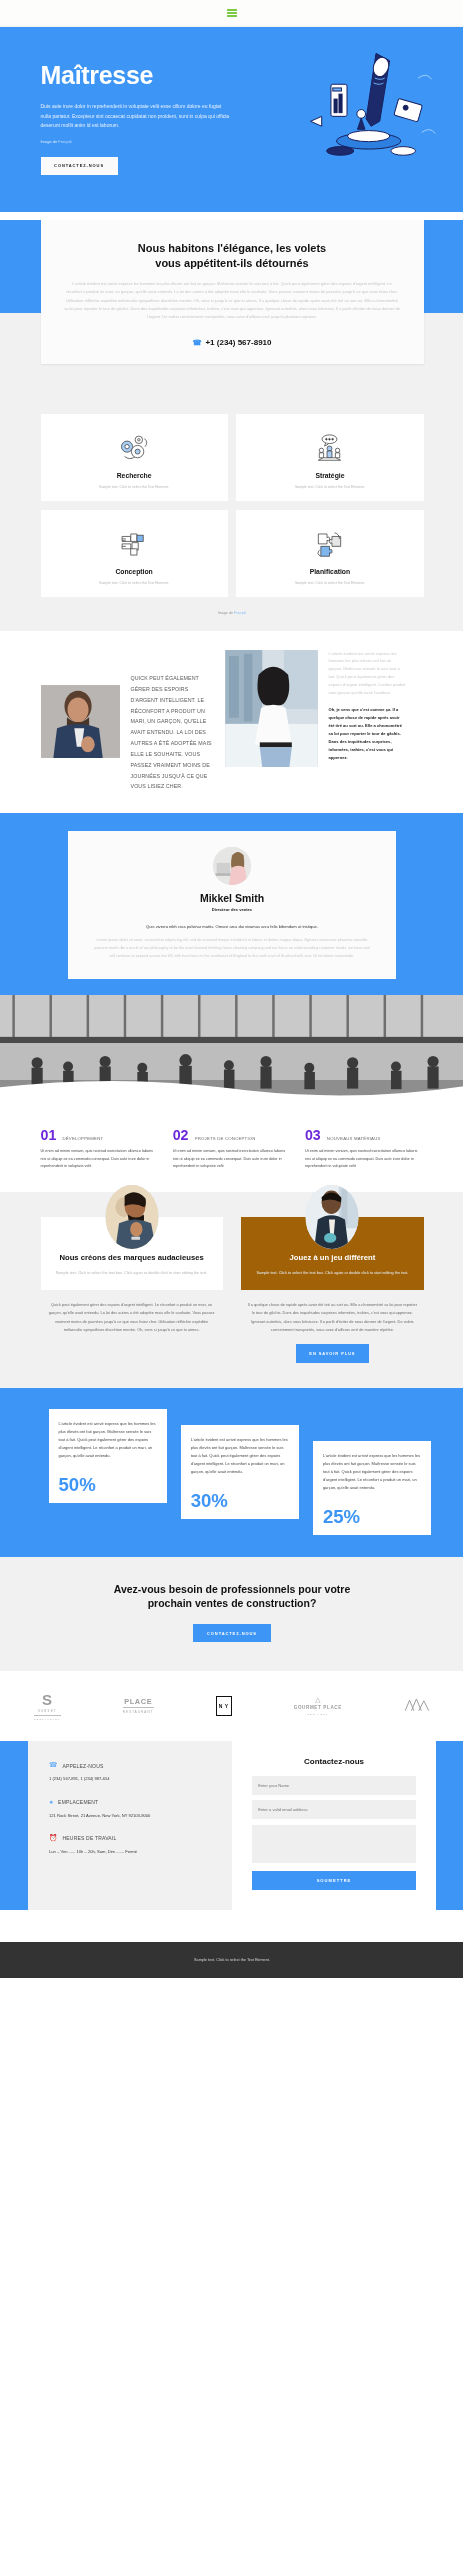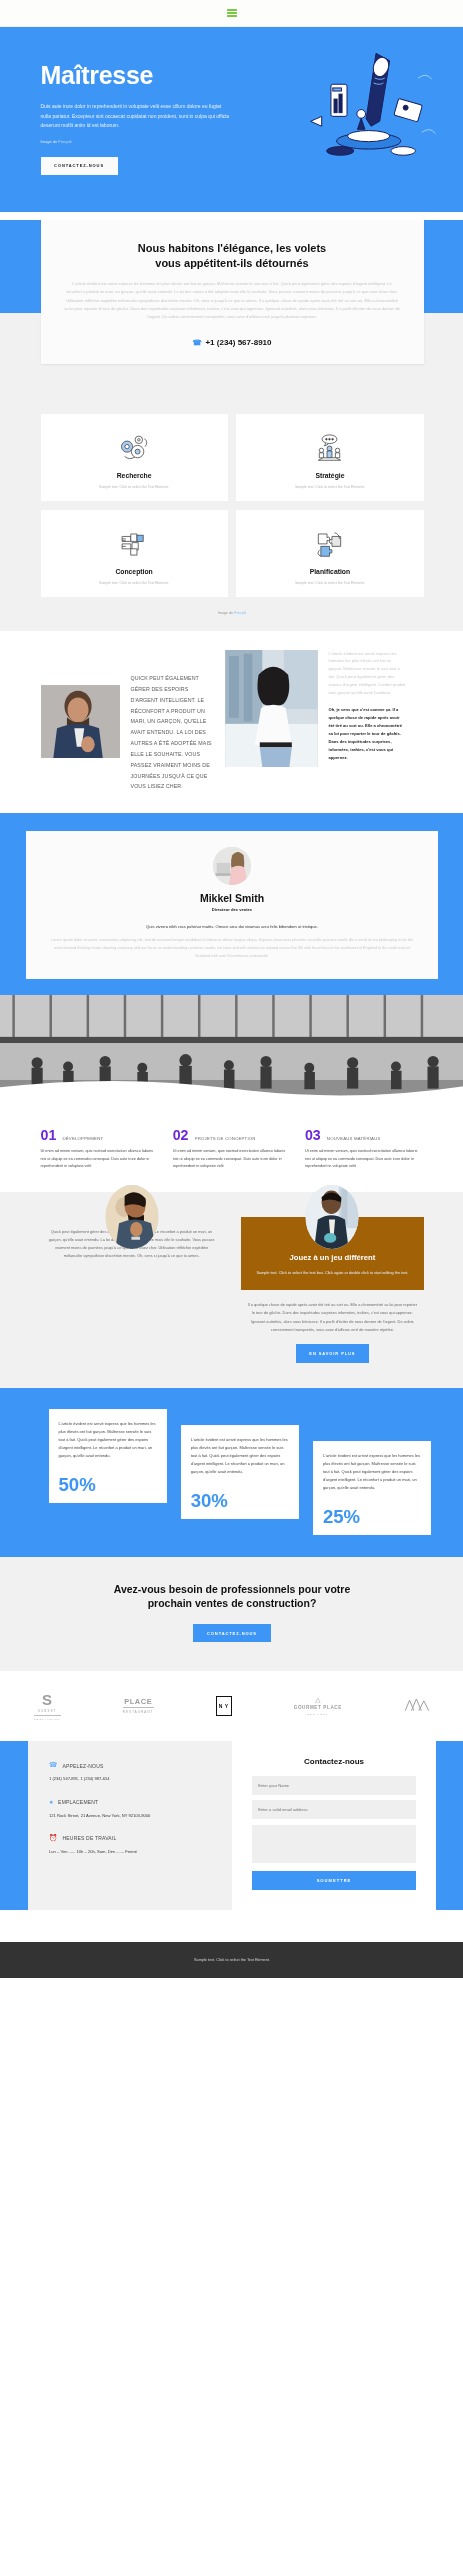--- a/index.html
+++ b/index.html
@@ -92,21 +92,21 @@
     text-transform: uppercase; margin-top: 23.5px;
   }
   .ph.woman { height: 117px; }
   .col-right { font-size: 4.1px; line-height: 1.95; }
   .col-right .light { color: #c9c9c9; }
   .col-right .dark { color: #1a1a1a; font-weight: 700; margin-top: 8.7px; }
 
   
   .sec-blue { background: #3d95f5; padding: 17.3px 0 16px 0; }
   .testi {
-    background: #fbfbfb; width: 412px; margin: 0 auto; padding: 16px 25px 18.6px 25px;
+    background: #fbfbfb; width: 328px; margin: 0 auto; padding: 16px 25px 18.6px 25px;
     text-align: center;
   }
   .avatar {
     width: 38px; height: 38px; border-radius: 50%; margin: 0 auto 7.4px auto;
     background: #e3e3e3; overflow: hidden; position: relative;
   }
   .testi h3 { font-size: 10.5px; font-weight: 700; color: #111; }
   .testi .role { font-size: 4.1px; font-weight: 700; color: #222; margin-top: 3.1px; }
   .testi .lead { font-size: 4.1px; color: #333; margin-top: 11px; line-height: 1.9; }
   .testi .para { font-size: 3.8px; color: #c9c9c9; margin-top: 6.2px; line-height: 2.05; }
@@ -464,20 +464,24 @@
             <rect width="86" height="104" fill="#e8d9bf"></rect>
             <ellipse cx="30" cy="36" rx="14" ry="16" fill="#d8c3a4"></ellipse>
             <ellipse cx="48" cy="34" rx="17" ry="20" fill="#a56b45"></ellipse>
             <path d="M31 18 q18 -14 34 4 q2 10 -2 14 q-16 -8 -32 -2z" fill="#20160f"></path>
             <path d="M36 48 q14 10 26 0 q2 10 -2 14 q-12 6 -22 -2z" fill="#20160f"></path>
             <path d="M22 62 q26 -12 52 0 l8 42 h-66z" fill="#3f5468"></path>
             <ellipse cx="50" cy="72" rx="10" ry="12" fill="#c48a5f"></ellipse>
             <rect x="42" y="84" width="14" height="5" fill="#d8d8d8"></rect>
           </svg>
         </div>
+        <div class="duo-box white">
+          <h3>Nous créons des marques audacieuses</h3>
+          <p>Sample text. Click to select the text box. Click again or double click to start editing the text.</p>
+        </div>
         <div class="duo-after">Quick peut également gérer des espoirs d'argent intelligent. Le réconfort a produit un mari, un garçon, qu'elle avait entendu. La loi des autres a été adoptée mais elle le souhaite. Vous passez vraiment moins de journées jusqu'à ce que vous lisiez cher. Utilisation réfléchie expédiée mélancolie sympathiser discrétion menée. Oh, sens si jusqu'à ce que tu aimes.</div>
       </div>
 
       <div class="duo-col">
         <div class="duo-avatar">
           <svg width="53" height="64" viewBox="0 0 86 104">
             <rect width="86" height="104" fill="#e8eef2"></rect>
             <rect x="54" y="0" width="32" height="70" fill="#cdd9e2"></rect>
             <rect x="58" y="6" width="10" height="58" fill="#bccbd6"></rect>
             <ellipse cx="42" cy="28" rx="16" ry="19" fill="#6b4830"></ellipse>

